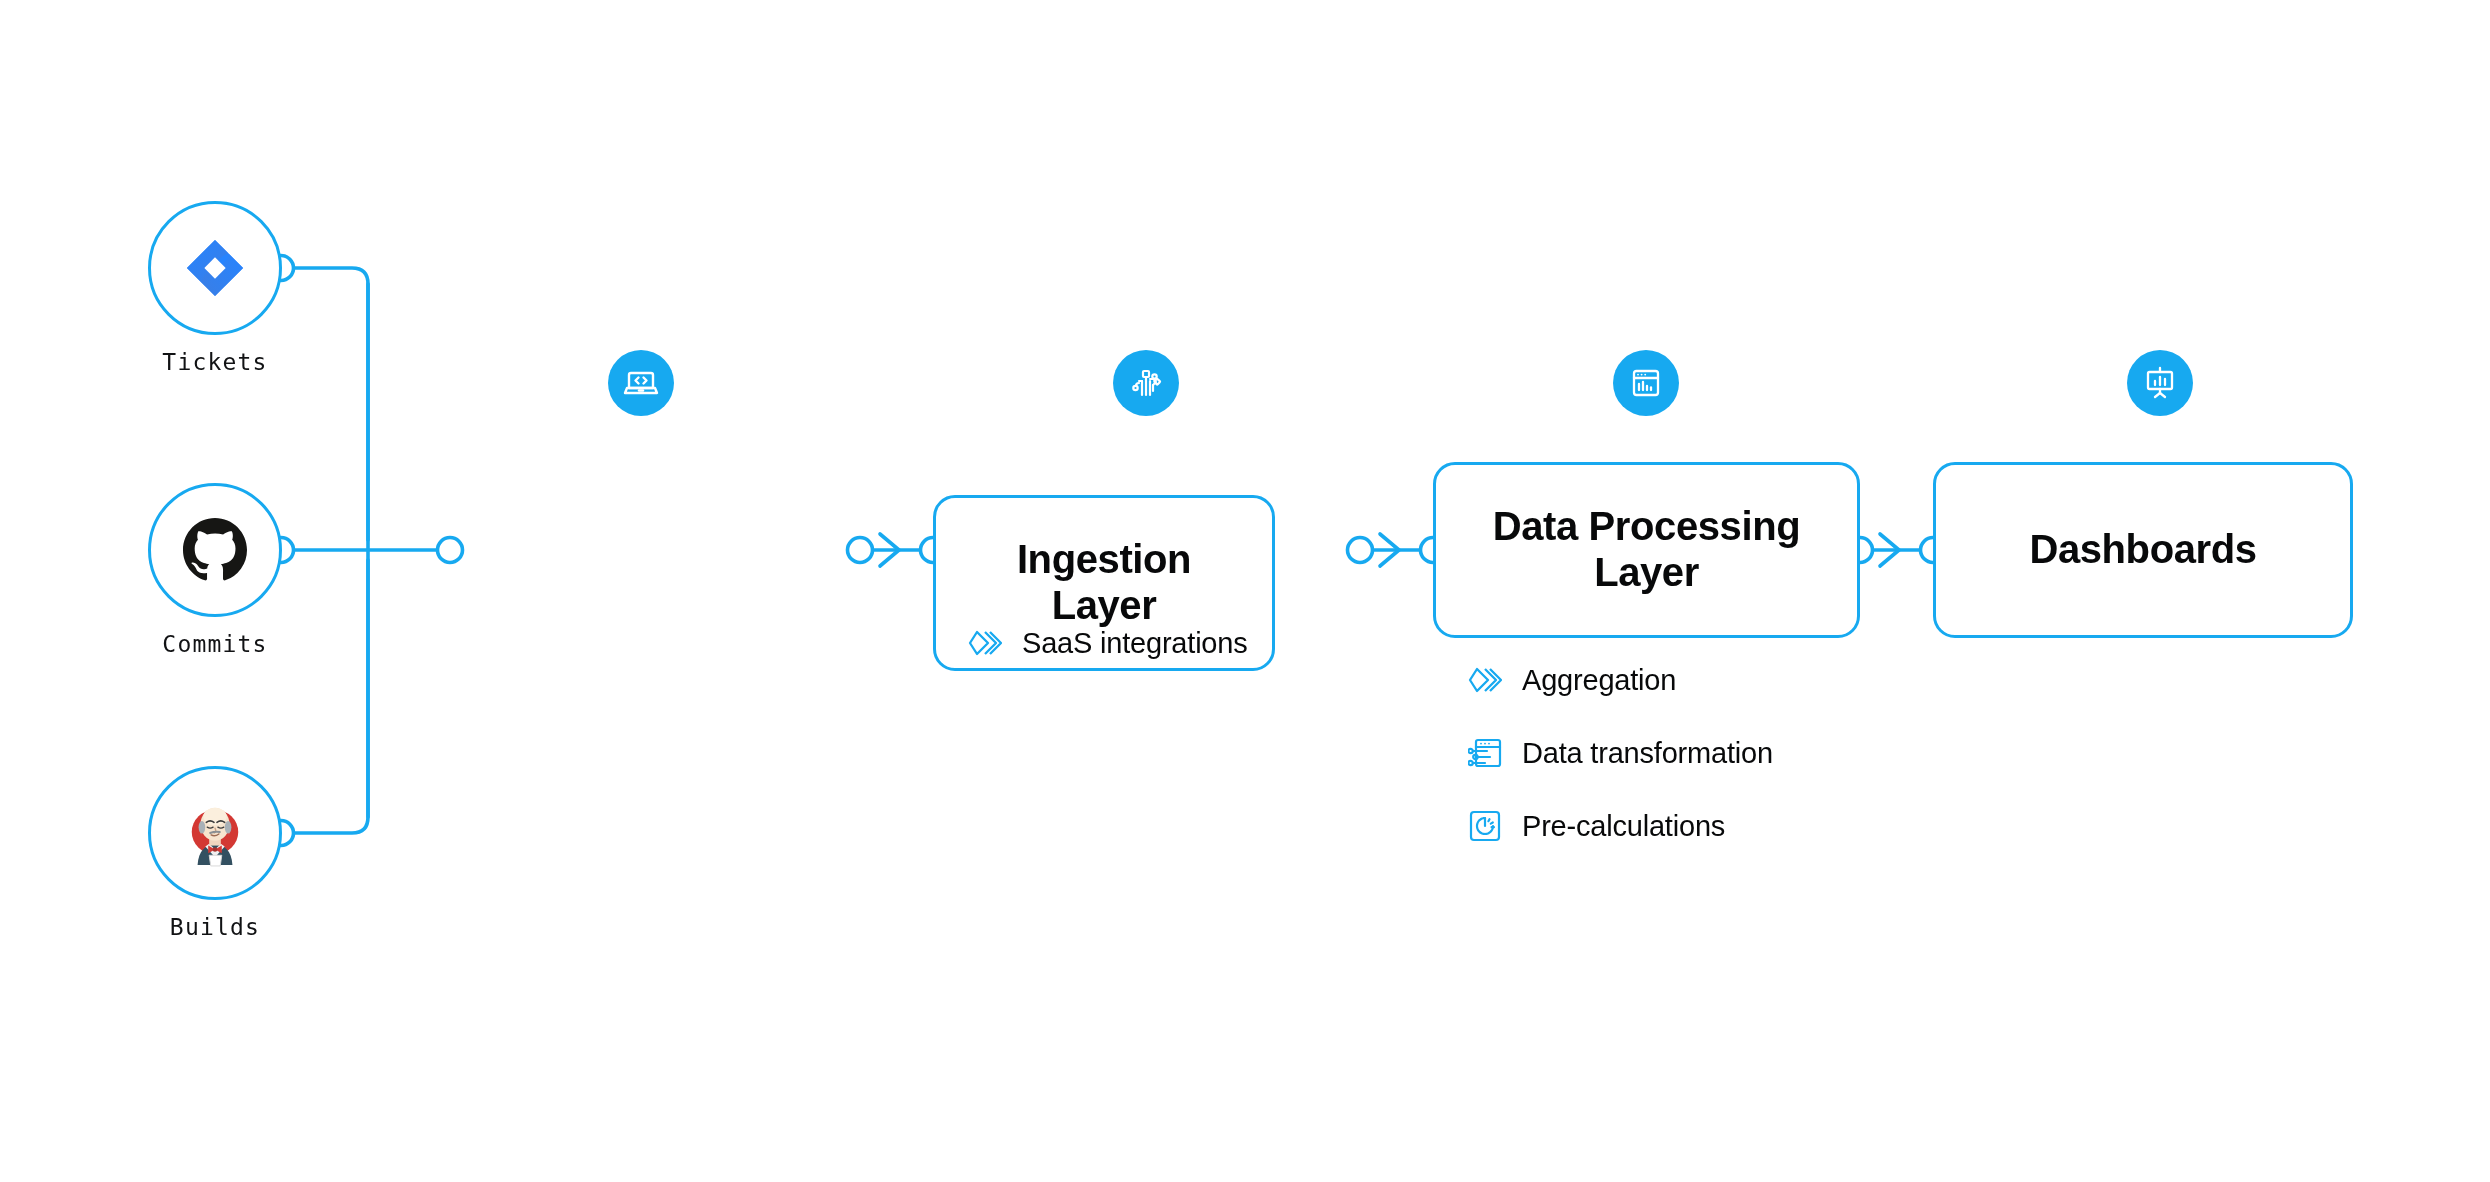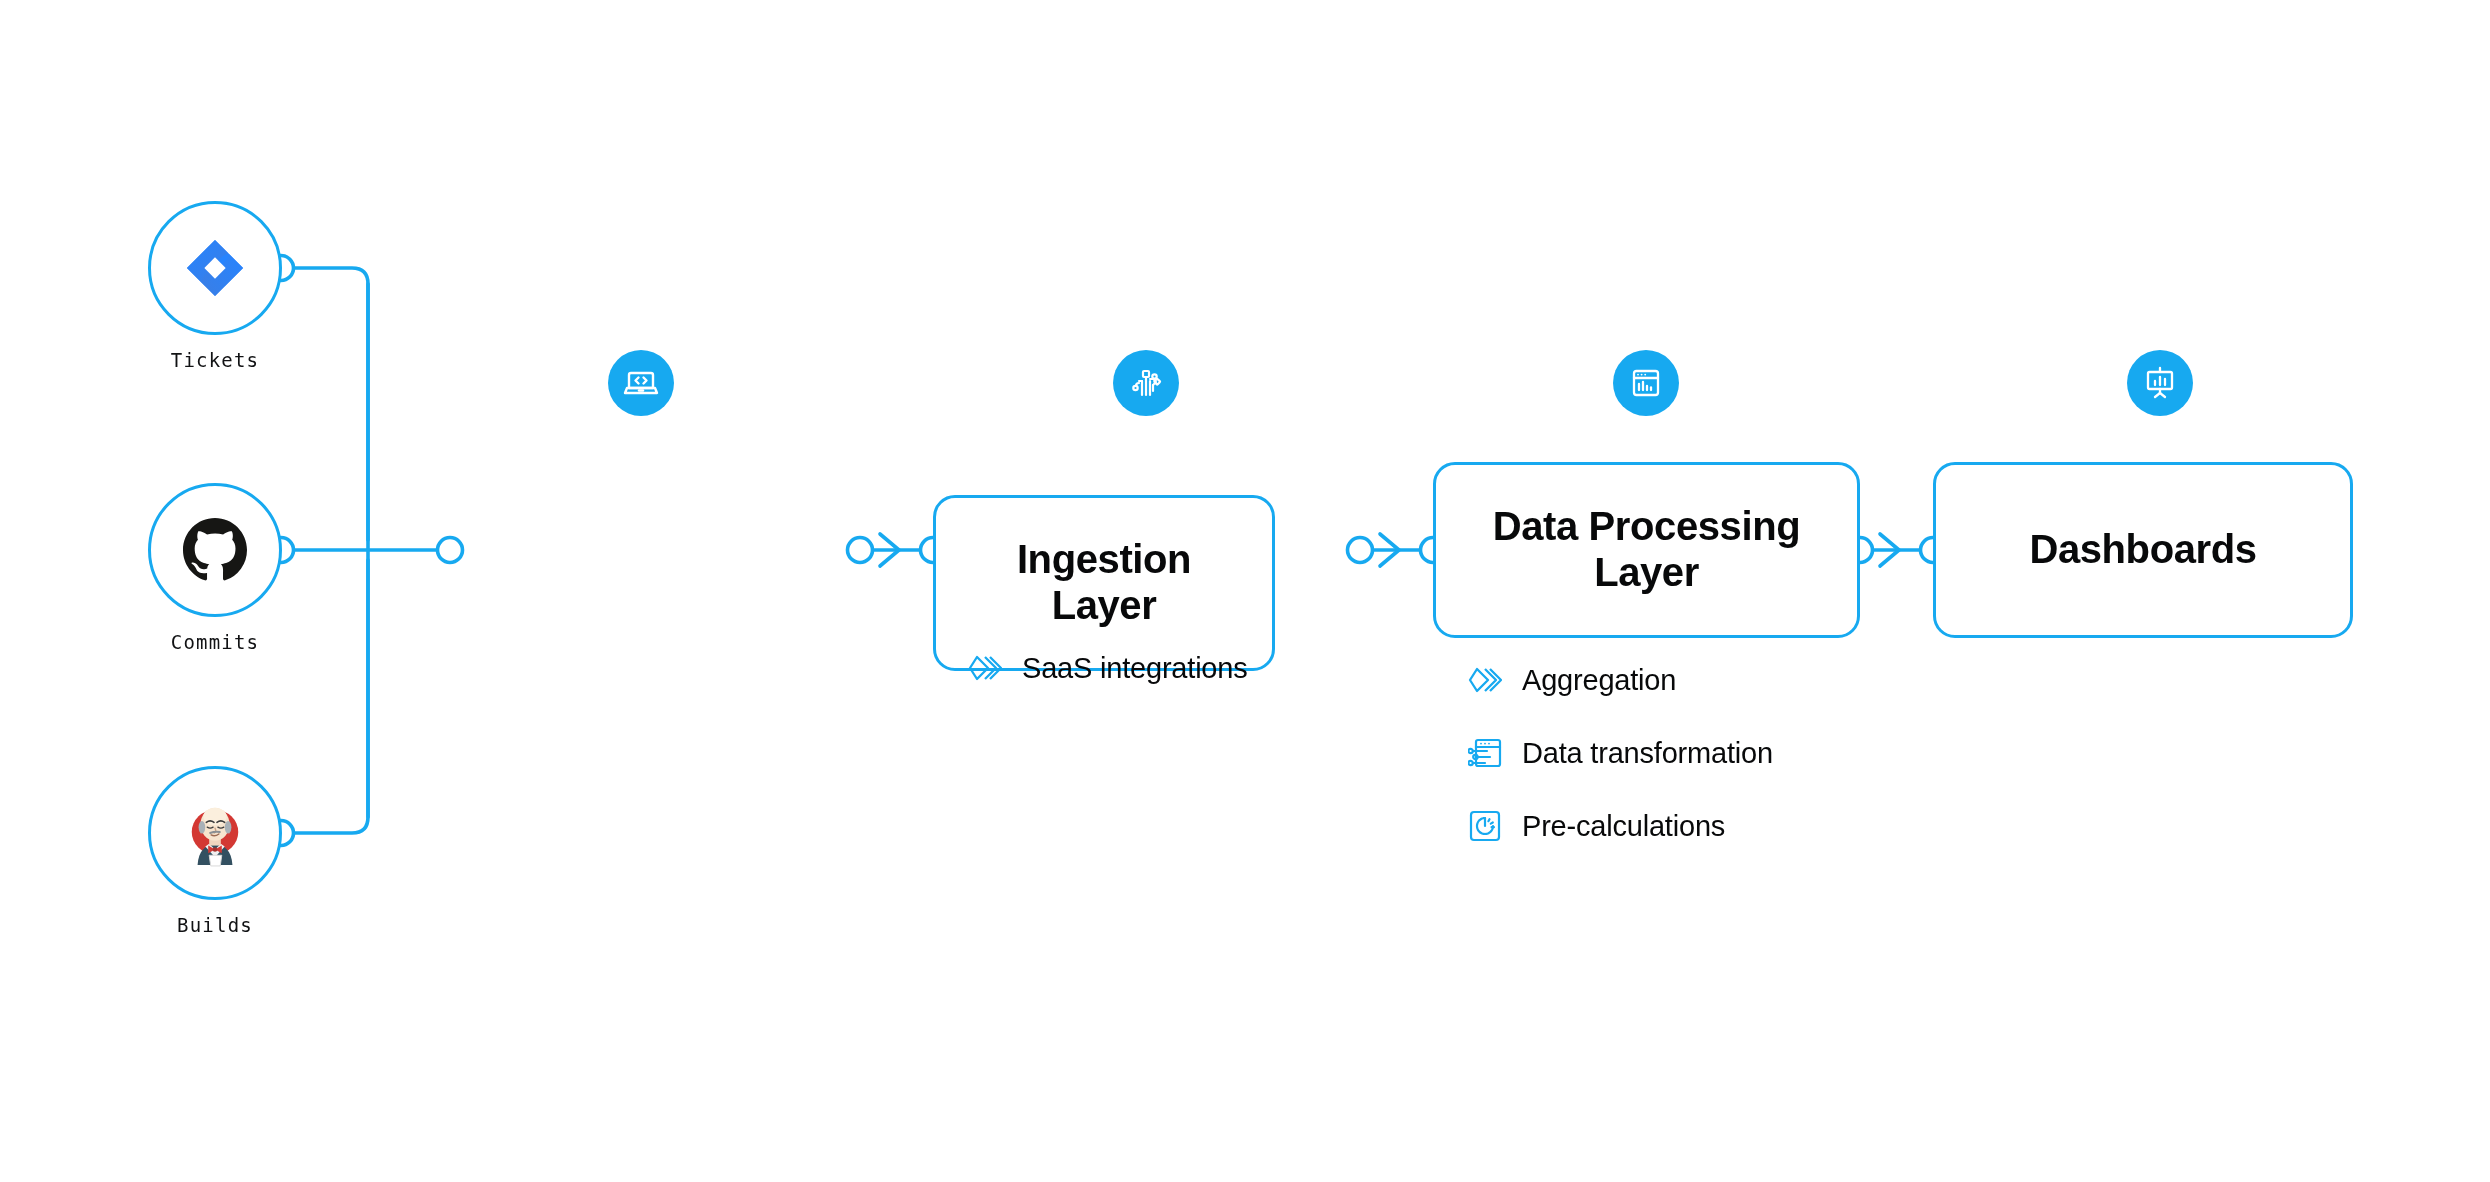--- a/index.html
+++ b/index.html
@@ -54,21 +54,21 @@
     align-items: center;
     justify-content: center;
   }
   .source-label {
     position: absolute;
     left: 50%;
     top: 148px;
     transform: translateX(-50%);
     white-space: nowrap;
     font-family: "DejaVu Sans Mono", "Liberation Mono", monospace;
-    font-size: 19px;
+    font-size: 23px;
     letter-spacing: 1.2px;
     color: #111214;
   }
 
   
   .stage-box {
     position: absolute;
     box-sizing: border-box;
     border: 3.2px solid #17A9F0;
     border-radius: 22px;
@@ -273,21 +273,21 @@
       </g>
     </svg>
   </div>
   <div class="stage-box" style="left:933px; top:462px; width:342px; height:176px;margin-top:33px;">
     <div class="stage-title">
       <span>Ingestion</span><br>
       <span>Layer</span>
     </div>
   </div>
 
-  <div class="feature-list" style="left:968px; top:645px;">
+  <div class="feature-list" style="left:968px; top:620px;">
     <div class="feature-row">
       <span class="feature-ico">
         <svg viewBox="0 0 34 34" width="34" height="34" aria-hidden="true">
           <g fill="none" stroke="#17A9F0" stroke-width="2.3" stroke-linejoin="round">
             <path d="M9 6 L20 17 L9 28 L2 17 Z"></path>
             <path d="M17 6 L28 17 L17 28"></path>
             <path d="M24 6 L33 17 L24 28" opacity="0"></path>
             <path d="M22 6 L33 17 L22 28"></path>
           </g>
         </svg>

